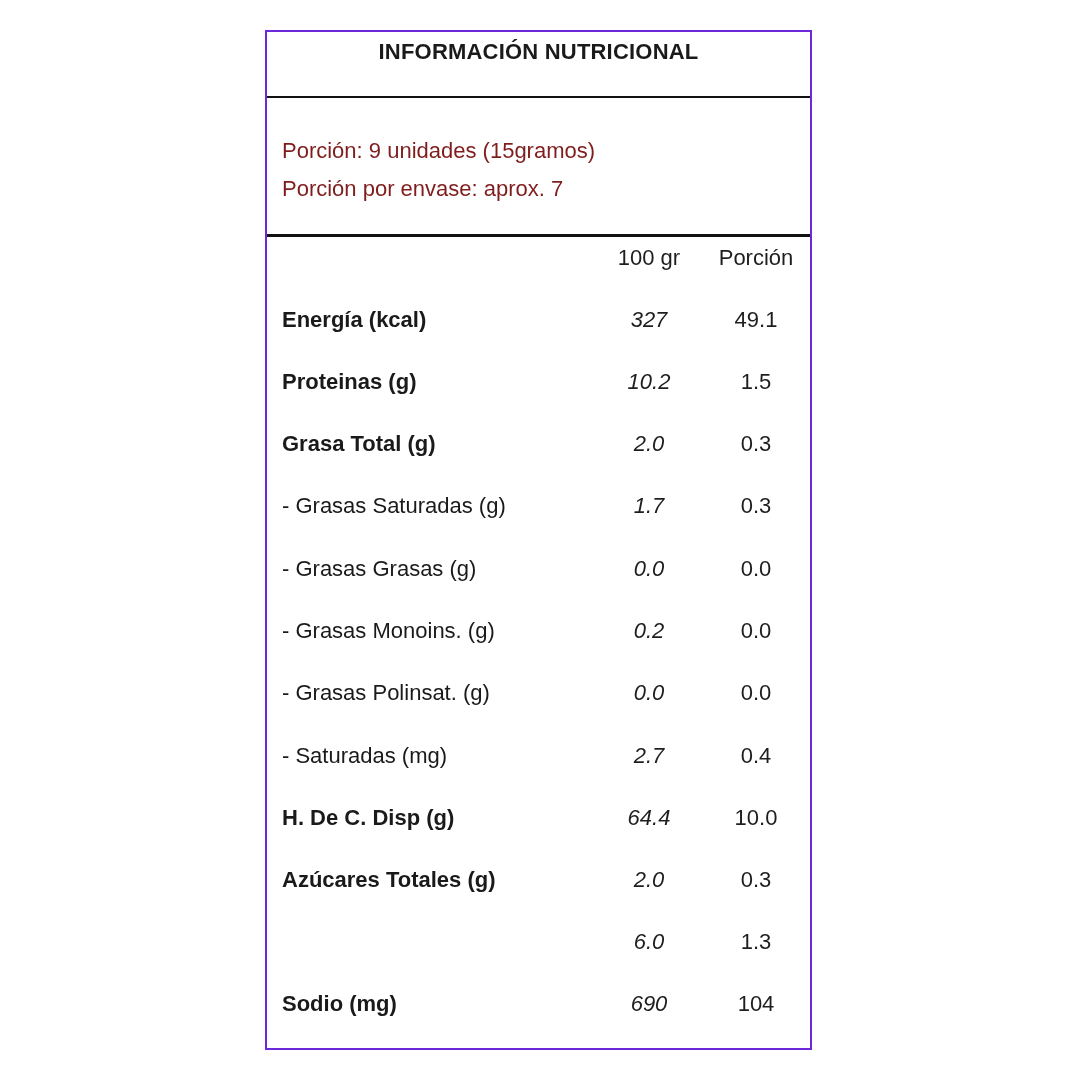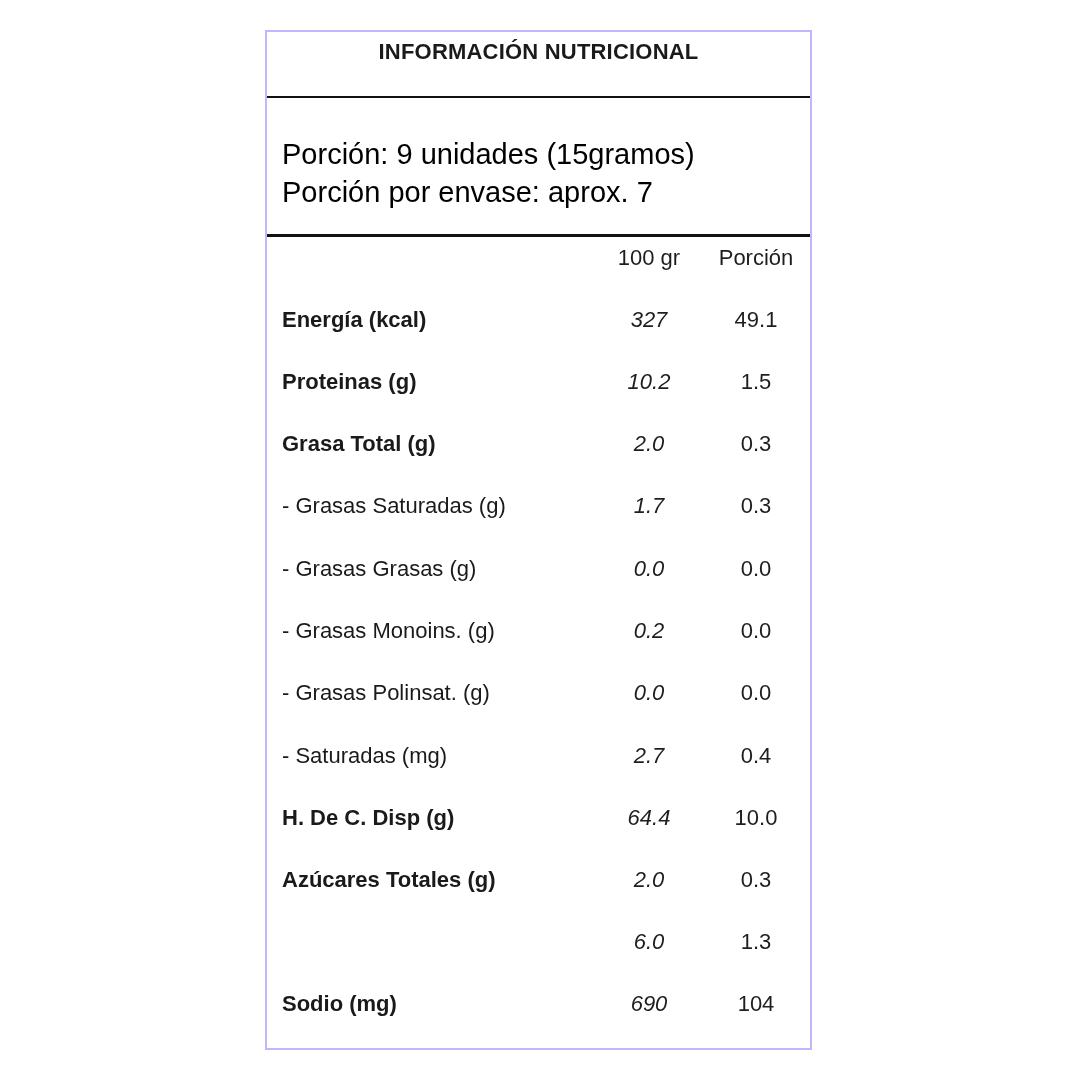--- a/index.html
+++ b/index.html
@@ -13,21 +13,21 @@
       position: relative;
       font-family: "Liberation Sans", "DejaVu Sans", sans-serif;
       color: #1a1a1a;
     }
     .label-box {
       position: absolute;
       left: 265px;
       top: 30px;
       width: 543px;
       height: 1016px;
-      border: 2px solid #c4b5fd;
+      border: 2px solid #6d28d9;
       box-sizing: content-box;
     }
     .title-section {
       position: absolute;
       left: 0;
       top: 0;
       width: 100%;
       height: 64px;
       border-bottom: 2px solid #111;
     }
@@ -45,22 +45,22 @@
       position: absolute;
       left: 0;
       top: 66px;
       width: 100%;
       height: 136px;
       border-bottom: 3px solid #111;
     }
     .portion-line {
       position: absolute;
       left: 15px;
-      font-size: 29px;
-      color: #000000;
+      font-size: 22px;
+      color: #7f1d1d;
     }
     .portion-line.l1 { top: 40px; }
     .portion-line.l2 { top: 78px; }
 
     .table-section {
       position: absolute;
       left: 0;
       top: 205px;
       width: 100%;
       height: 992px;

